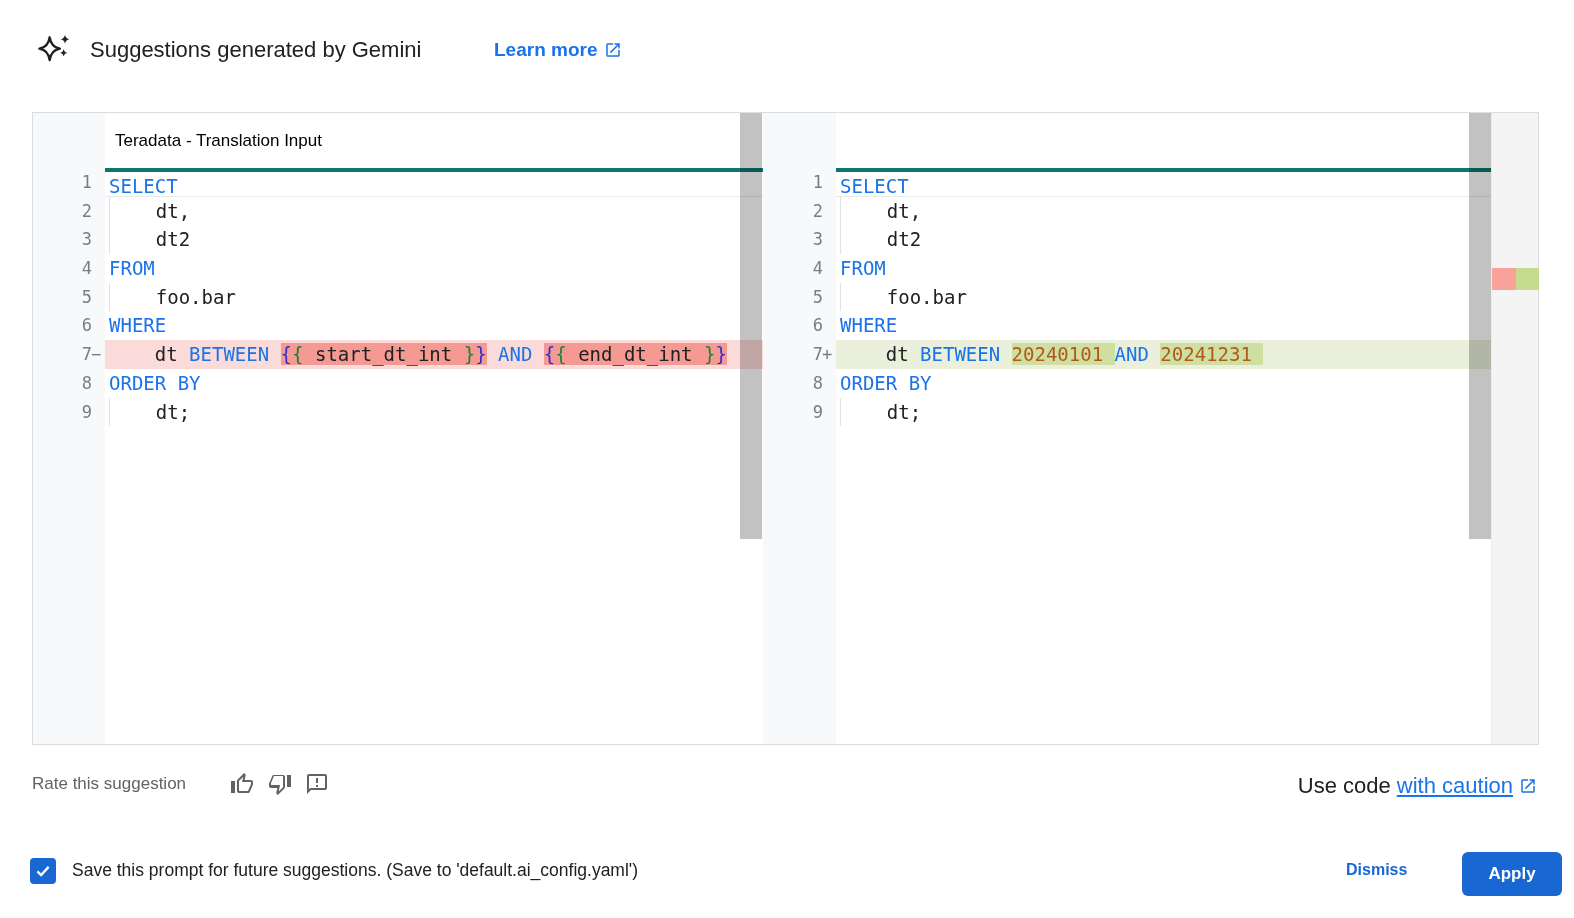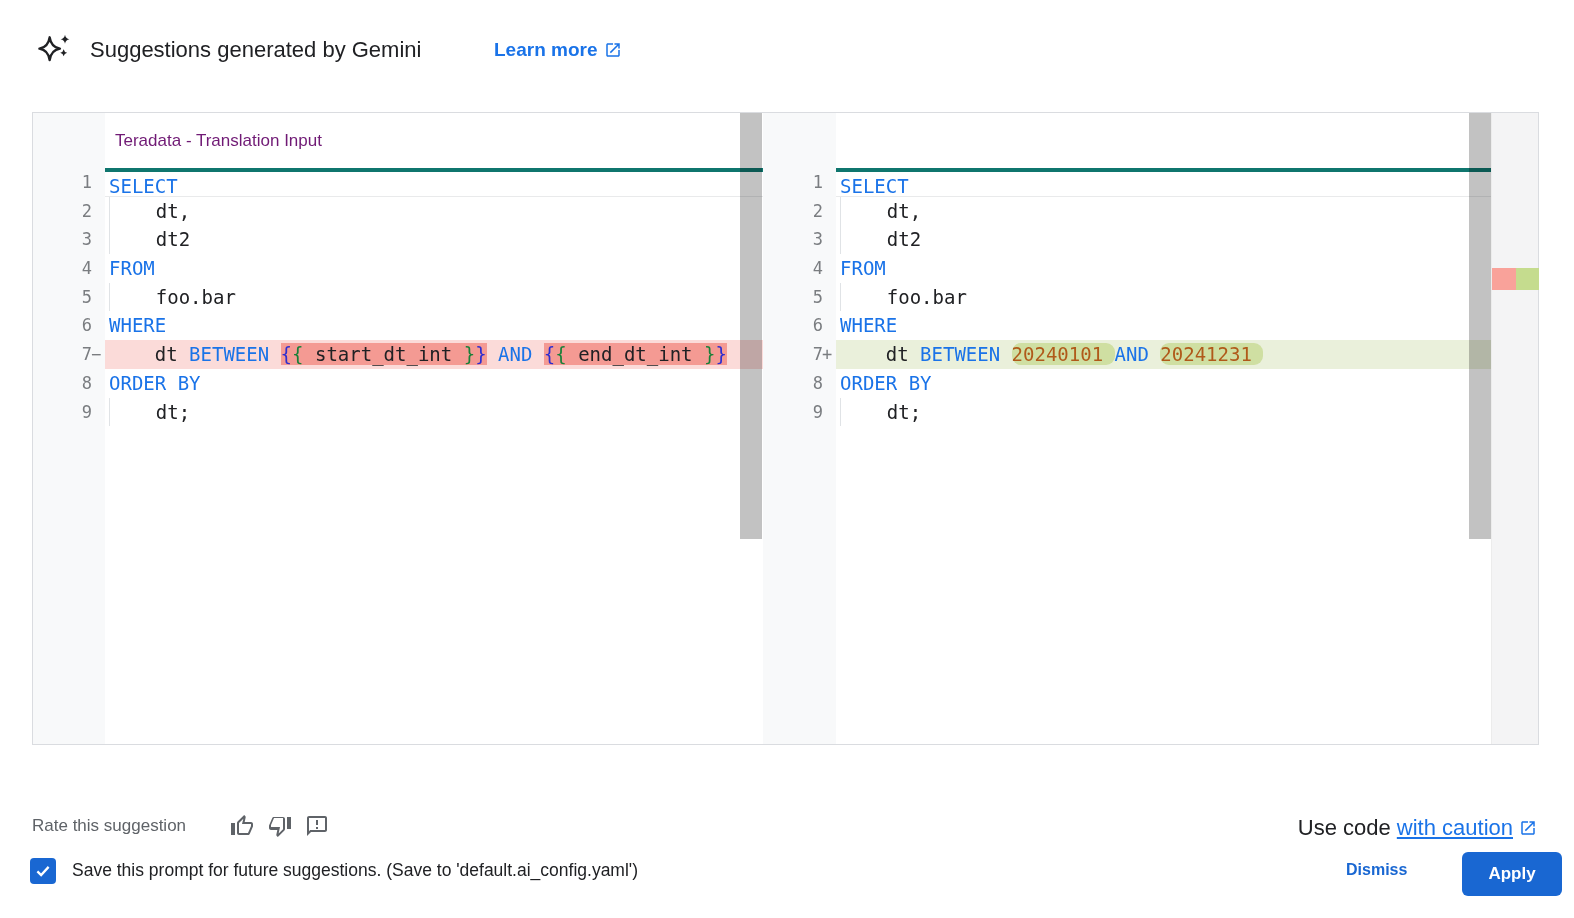--- a/index.html
+++ b/index.html
@@ -13,50 +13,50 @@
   .hdr .lm svg { margin-left:7px; }
 
   
   .panel { position:absolute; left:32px; top:112px; width:1507px; height:633px; border:1px solid #dadce0; background:#fff; }
   .editor { position:absolute; top:0; height:631px; overflow:hidden; }
   .editor.left  { left:0px;  width:730px; }
   .editor.right { left:730px; width:728px; }
   .gutter-bg { position:absolute; top:0; left:0; height:631px; background:#f8f9fa; }
   .editor.left  .gutter-bg { width:72px; }
   .editor.right .gutter-bg { width:73px; }
-  .ed-title { position:absolute; top:0; height:55px; display:flex; align-items:center; font-size:17px; color:#701a75; }
+  .ed-title { position:absolute; top:0; height:55px; display:flex; align-items:center; font-size:17px; color:#000000; }
   .editor.left  .ed-title { left:82px; }
   .editor.right .ed-title { left:80px; }
   .lines { position:absolute; top:55px; left:0; right:0; }
   .line { display:flex; height:28.7px; font-family:"DejaVu Sans Mono", monospace; font-size:19px; line-height:28.7px; white-space:pre; }
   .gcell { flex:0 0 auto; position:relative; text-align:right; padding-right:13px; color:#7a7d80; font-size:17px; }
   .editor.left  .gcell { width:72px; }
   .editor.right .gcell { width:73px; }
   .gcell .marker { position:absolute; right:1px; top:0; width:13px; text-align:left; font-size:17px; }
   .ccell { flex:1 1 auto; padding-left:4px; color:#202124; }
   .line.current .ccell { border-top:4px solid #0f766e; border-bottom:1px solid #e9eaeb; }
   .line.del .ccell { background:#fbdbd9; }
   .line.add .ccell { background:#eaf0db; }
   .tok-kw  { color:#1a73e8; }
   .tok-pl  { color:#202124; }
-  .tok-num { color:#b05a1a;border-radius:9px; }
+  .tok-num { color:#b05a1a; }
   .tok-brb { color:#2d2dd0; }
   .tok-brg { color:#188038; }
   .line.del .hl { background:#f49a93; }
   .line.add .hl { background:#cfdfa2; }
   .guide { display:inline-block; width:0; height:28.7px; border-left:1px solid #e0e3e6; vertical-align:top; }
   .sbar { position:absolute; top:0; width:22px; height:426px; background:rgba(0,0,0,0.24); }
   .editor.left  .sbar { left:707px; }
   .editor.right .sbar { left:706px; }
   .ruler { position:absolute; left:1458px; top:0; width:47px; height:631px; background:#f4f4f5; border-left:1px solid #ececec; }
   .ruler .mk-del { position:absolute; left:0; top:155px; width:24px; height:22px; background:#f9a29a; }
   .ruler .mk-add { position:absolute; left:24px; top:155px; width:23px; height:22px; background:#c5dc8e; }
 
   
-  .rate-row { position:absolute; left:0; top:770px; width:1574px; height:34px;margin-top:42px; }
+  .rate-row { position:absolute; left:0; top:770px; width:1574px; height:34px; }
   .rate-lbl { position:absolute; left:32px; top:4px; font-size:17px; color:#5f6368; }
   .icon-btn { position:absolute; top:0; width:28px; height:28px; display:flex; align-items:center; justify-content:center; color:#5f6368; cursor:pointer; background:none; border:none; }
   .icon-btn svg { width:24px; height:24px; fill:#5f6368; }
   #thumb-up { left:228px; } #thumb-down { left:266px; } #fdbk { left:303px; }
   .usecode { position:absolute; right:37px; top:3px; display:flex; align-items:center; font-size:22px; color:#202124; }
   .usecode .wc { color:#1a73e8; text-decoration:underline; margin-left:6px; cursor:pointer; }
   .usecode svg { margin-left:6px; }
 
   
   .bottom { position:absolute; left:0; top:846px; width:1574px; height:56px; }

